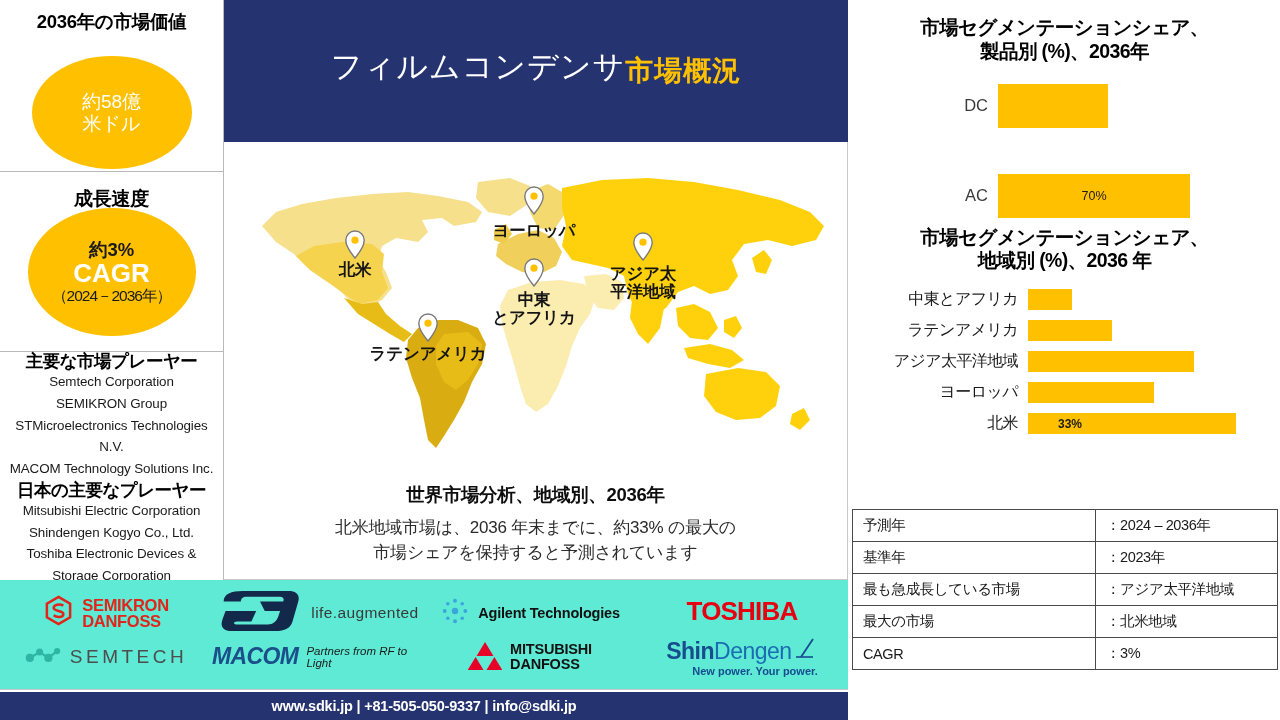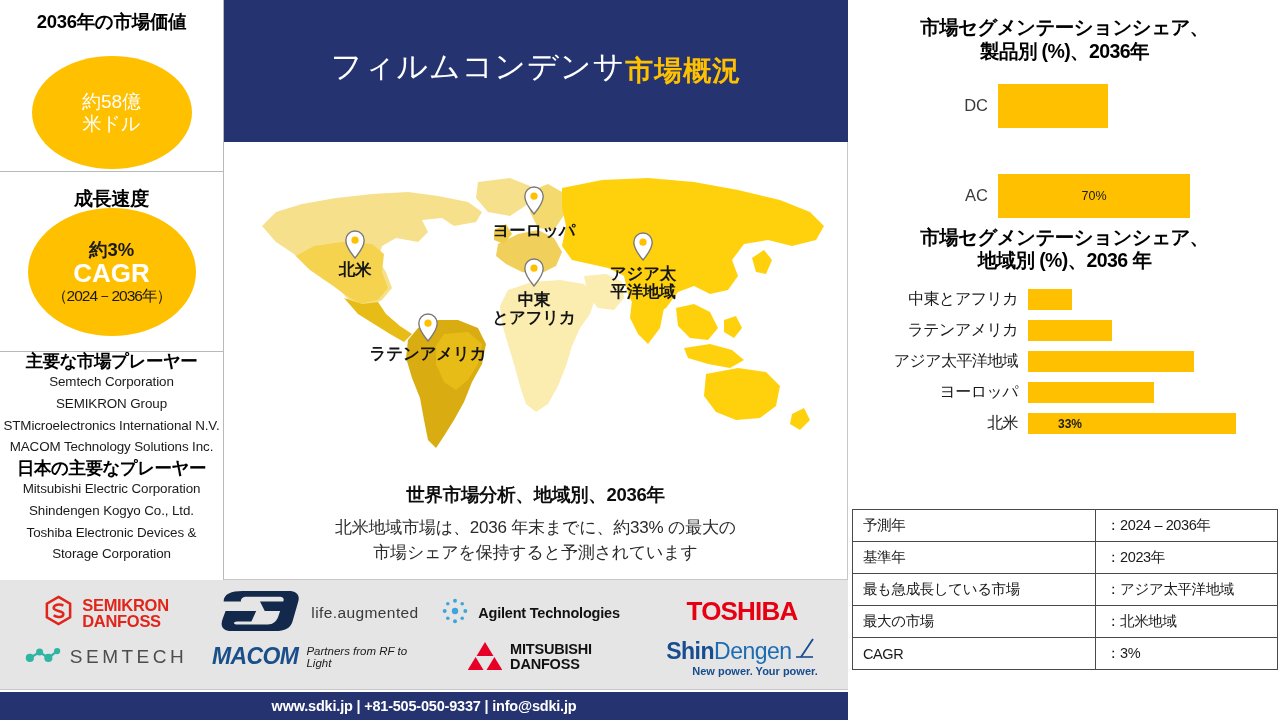--- a/index.html
+++ b/index.html
@@ -193,21 +193,21 @@
     letter-spacing: -0.2px;
   }
 
   
   .logos {
     position: absolute;
     left: 0; top: 580px;
     width: 848px; height: 110px;
     box-sizing: border-box;
     border-bottom: 1px solid #c8c8c8;
-    background: #e5e5e5;
+    background: #5eead4;
     display: flex;
     align-items: flex-end;
   }
   .logo-col {
     flex: 1;
     height: 100%;
     display: flex;
     flex-direction: column;
     align-items: center;
     justify-content: center;
@@ -350,21 +350,21 @@
         <div class="pct">約3%</div>
         <div class="cagr">CAGR</div>
         <div class="years">（2024－2036年）</div>
       </div>
     </div>
 
     <div class="side-block b3">
       <div class="players-head">主要な市場プレーヤー</div>
       <div class="player">Semtech Corporation</div>
       <div class="player">SEMIKRON Group</div>
-      <div class="player">STMicroelectronics International N.V.</div>
+      <div class="player">STMicroelectronics Technologies N.V.</div>
       <div class="player">MACOM Technology Solutions Inc.</div>
       <div class="players-head jp">日本の主要なプレーヤー</div>
       <div class="player">Mitsubishi Electric Corporation</div>
       <div class="player">Shindengen Kogyo Co., Ltd.</div>
       <div class="player">Toshiba Electronic Devices &amp; Storage Corporation</div>
     </div>
   </div>
 
   <div class="header">
     <div class="h-main">フィルムコンデンサ</div>

